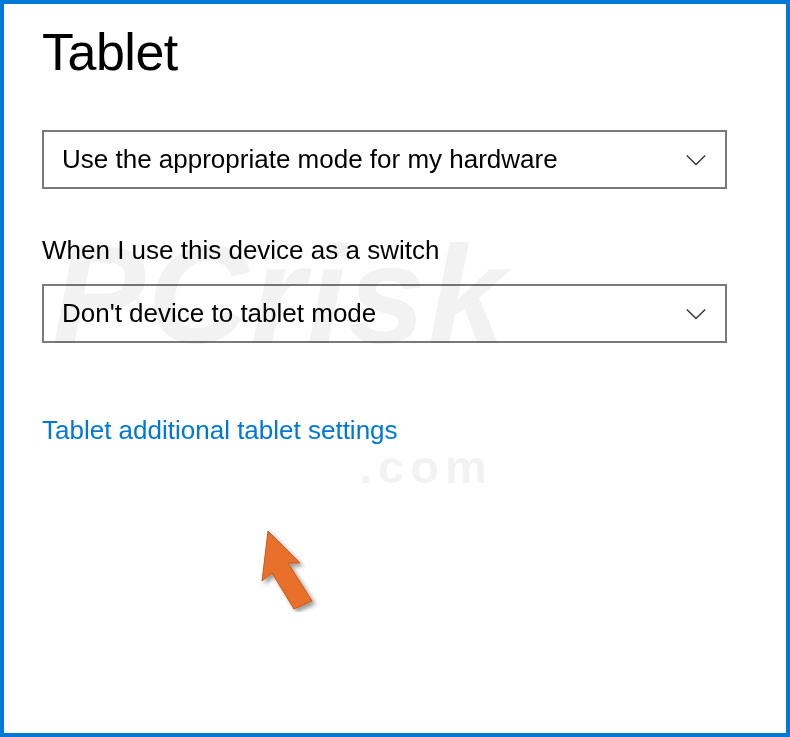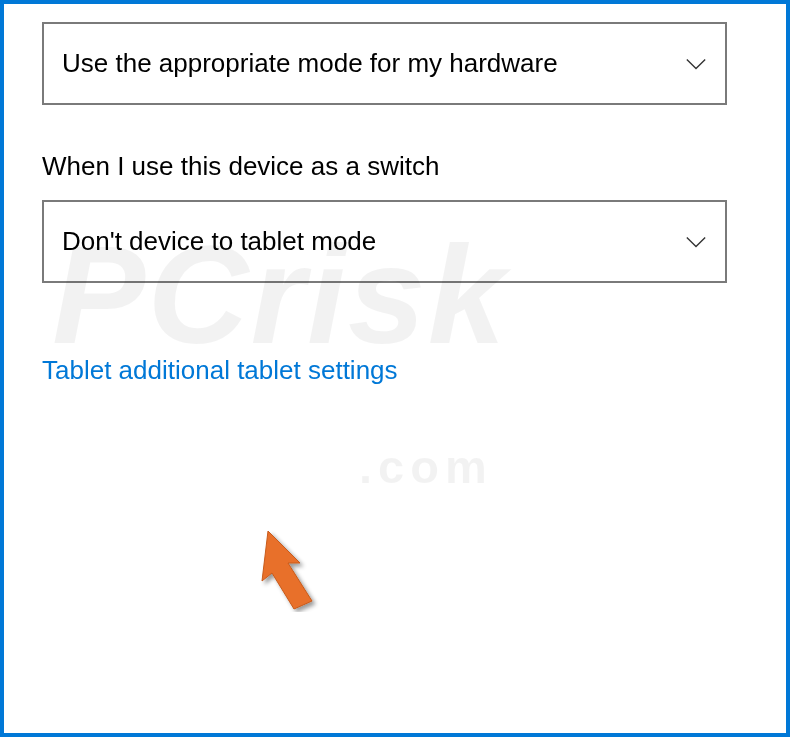--- a/index.html
+++ b/index.html
@@ -34,21 +34,21 @@
     }
     .setting-label {
       font-size: 26px;
       font-weight: 400;
       color: #000;
       margin-bottom: 18px;
     }
     .dropdown {
       border: 2px solid #7a7a7a;
       background: #fff;
-      padding: 24px 18px;
+      padding: 12px 18px;
       display: flex;
       align-items: center;
       justify-content: space-between;
       cursor: pointer;
       width: 685px;
     }
     .dropdown-text {
       font-size: 26px;
       font-weight: 400;
       color: #000;
@@ -103,20 +103,21 @@
     }
   </style>
 </head>
 <body>
 
 <div class="window">
 
   <div class="watermark">PCrisk</div>
   <div class="watermark-sub">.com</div>
 
+  <h1 class="page-title">Tablet</h1>
 
   <div class="setting-group">
     <div class="dropdown">
       <span class="dropdown-text">Use the appropriate mode for my hardware</span>
       <span class="chevron">
         <svg viewBox="0 0 24 14" fill="none" stroke="#333" stroke-width="1.5">
           <polyline points="2,2 12,12 22,2"></polyline>
         </svg>
       </span>
     </div>

